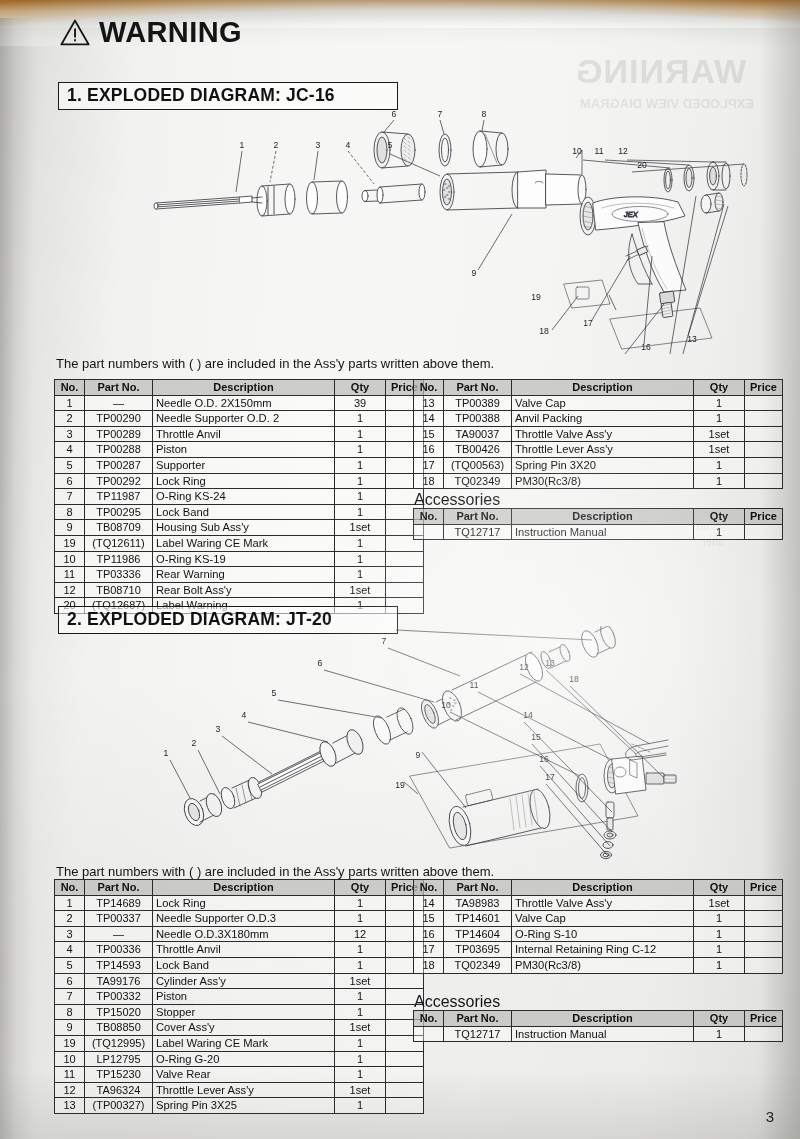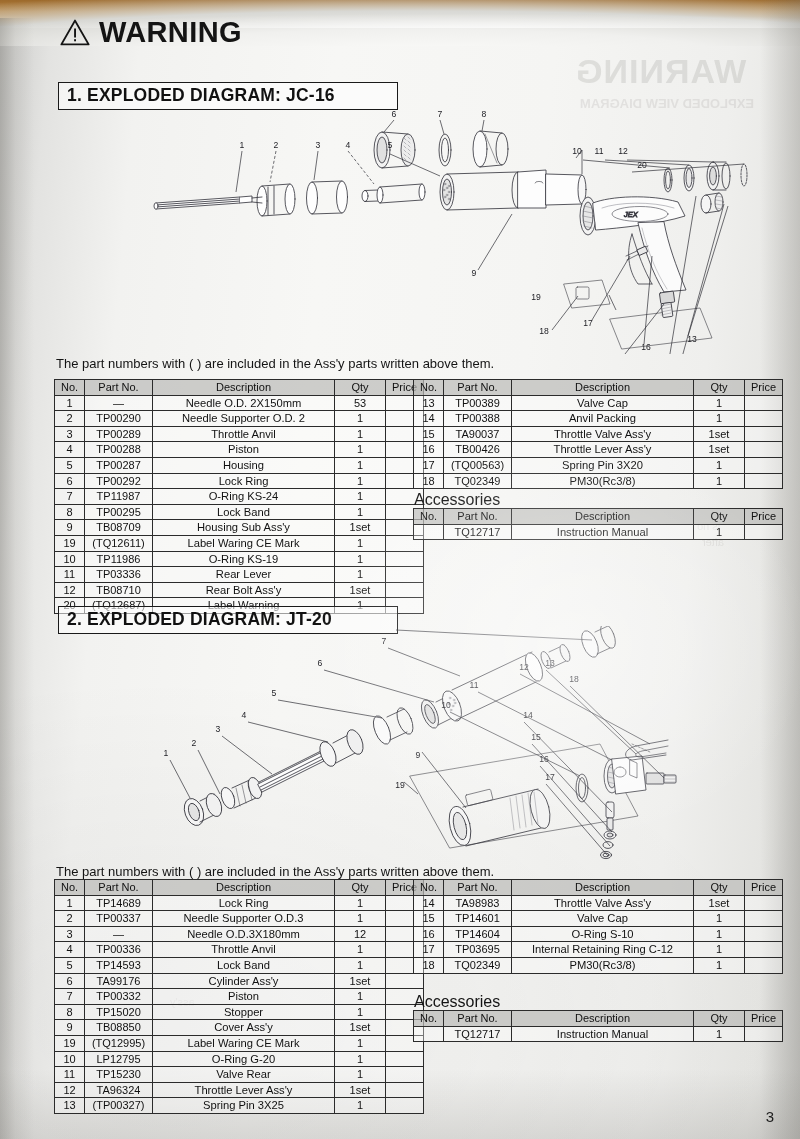--- a/index.html
+++ b/index.html
@@ -138,27 +138,27 @@
   table.parts th, table.parts td {
     border: 1px solid #2b2b2b;
     padding: 0 3px;
     height: 14.6px;
     line-height: 14.6px;
     white-space: nowrap;
     font-weight: normal;
   }
   table.parts th {
     background: rgba(168,168,164,0.55);
-    font-weight: normal;
+    font-weight: bold;
     font-size: 11px;
     text-align: center;
   }
   .c-no    { width: 30px;  text-align: center; }
   .c-part  { width: 68px;  text-align: center; }
-  .c-desc  { width: 182px; text-align: center; padding-left: 5px; }
+  .c-desc  { width: 182px; text-align: left; padding-left: 5px; }
   .c-qty   { width: 51px;  text-align: center; }
   .c-price { width: 38px;  text-align: center; }
 
   table.parts td.c-desc { font-size: 11.2px; }
 
   #tbl1-left  { left: 54px;  top: 379px; }
   #tbl1-right { left: 413px; top: 379px; }
   #tbl1-acc   { left: 413px; top: 508px; }
   #tbl2-left  { left: 54px;  top: 879px; }
   #tbl2-right { left: 413px; top: 879px; }
@@ -408,21 +408,21 @@
           <th class="c-desc" style="text-align:center">Description</th>
           <th class="c-qty">Qty</th>
           <th class="c-price">Price</th>
         </tr>
       </thead>
       <tbody>
           <tr>
             <td class="c-no">1</td>
             <td class="c-part">—</td>
             <td class="c-desc">Needle O.D. 2X150mm</td>
-            <td class="c-qty">53</td>
+            <td class="c-qty">39</td>
             <td class="c-price"></td>
           </tr>
           <tr>
             <td class="c-no">2</td>
             <td class="c-part">TP00290</td>
             <td class="c-desc">Needle Supporter O.D. 2</td>
             <td class="c-qty">1</td>
             <td class="c-price"></td>
           </tr>
           <tr>
@@ -435,21 +435,21 @@
           <tr>
             <td class="c-no">4</td>
             <td class="c-part">TP00288</td>
             <td class="c-desc">Piston</td>
             <td class="c-qty">1</td>
             <td class="c-price"></td>
           </tr>
           <tr>
             <td class="c-no">5</td>
             <td class="c-part">TP00287</td>
-            <td class="c-desc">Housing</td>
+            <td class="c-desc">Supporter</td>
             <td class="c-qty">1</td>
             <td class="c-price"></td>
           </tr>
           <tr>
             <td class="c-no">6</td>
             <td class="c-part">TP00292</td>
             <td class="c-desc">Lock Ring</td>
             <td class="c-qty">1</td>
             <td class="c-price"></td>
           </tr>
@@ -484,21 +484,21 @@
           <tr>
             <td class="c-no">10</td>
             <td class="c-part">TP11986</td>
             <td class="c-desc">O-Ring KS-19</td>
             <td class="c-qty">1</td>
             <td class="c-price"></td>
           </tr>
           <tr>
             <td class="c-no">11</td>
             <td class="c-part">TP03336</td>
-            <td class="c-desc">Rear Lever</td>
+            <td class="c-desc">Rear Warning</td>
             <td class="c-qty">1</td>
             <td class="c-price"></td>
           </tr>
           <tr>
             <td class="c-no">12</td>
             <td class="c-part">TB08710</td>
             <td class="c-desc">Rear Bolt Ass'y</td>
             <td class="c-qty">1set</td>
             <td class="c-price"></td>
           </tr>

